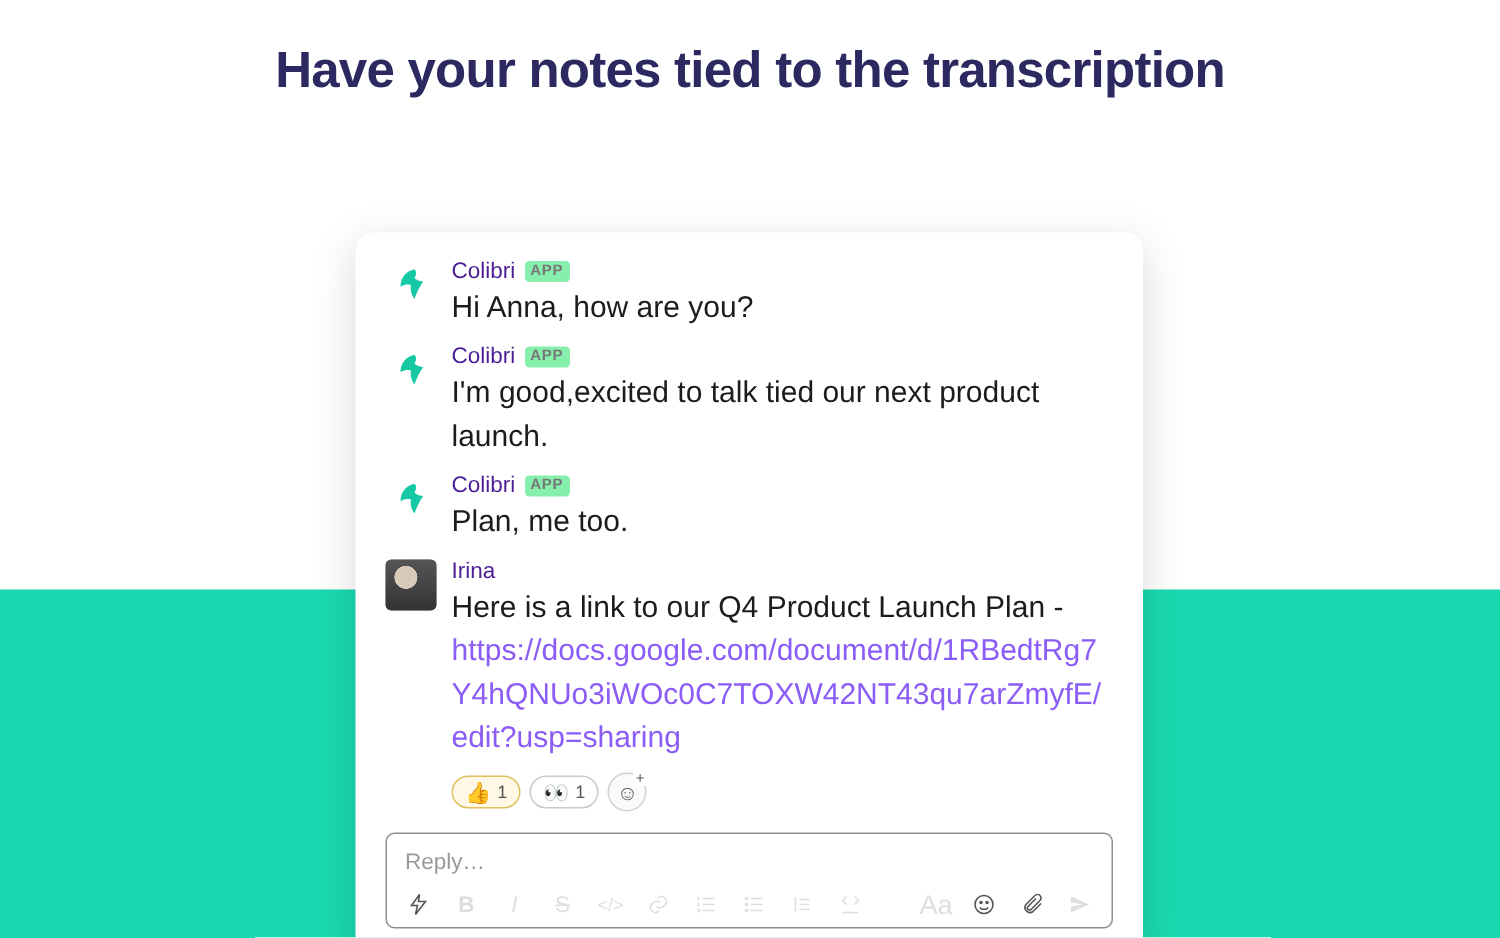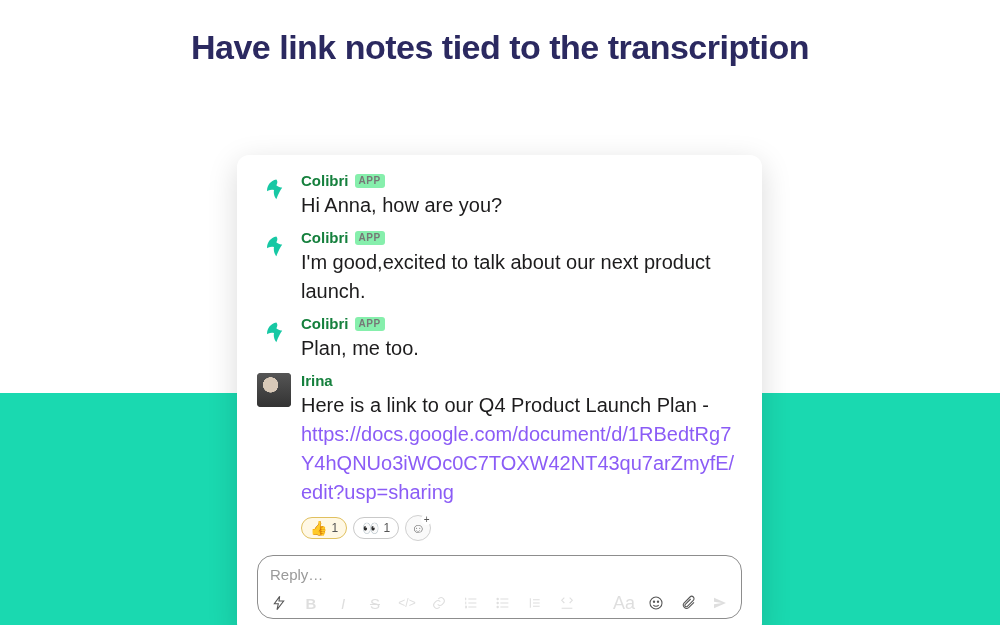--- a/index.html
+++ b/index.html
@@ -11,46 +11,46 @@
     position: absolute; left: 237px; top: 155px; width: 525px;
     background: #fff; border-radius: 12px; box-shadow: 0 8px 30px rgba(0,0,0,0.15);
     padding: 18px 20px 16px 20px;
   }
   .msg { display: flex; gap: 10px; margin-bottom: 10px; }
   .avatar { width: 34px; height: 34px; border-radius: 4px; flex-shrink: 0; display:flex; align-items:center; justify-content:center; }
   .avatar svg { width: 28px; height: 28px; }
   .avatar.photo { background: linear-gradient(135deg,#6a6a6a,#3a3a3a); position: relative; overflow:hidden; }
   .avatar.photo::before { content:""; position:absolute; inset:0; background: radial-gradient(circle at 40% 35%, #d8c9b8 0 25%, transparent 26%), linear-gradient(#555,#333); }
   .nameline { display:flex; align-items:center; gap:6px; line-height:1; }
-  .author { font-weight: 700; font-size: 15px; color:#15803d; }
+  .author { font-weight: 400; font-size: 15px; color:#4c1d95; }
   .app-badge { background:#86efac; color:#777; font-size:10px; font-weight:700; padding:2px 4px; border-radius:3px; letter-spacing:0.5px; }
   .body { font-size:20px; color:#1d1c1d; line-height:1.45; margin-top:3px; word-break: break-word; }
   .body a { color:#8b5cf6; text-decoration:none; }
   .reactions { display:flex; gap:6px; margin-top:8px; margin-left:44px; align-items:center; }
   .react { display:flex; align-items:center; gap:4px; border:1px solid #e0c05f; background:#fff8e5; border-radius:12px; padding:2px 8px; font-size:12px; color:#555; cursor:pointer; }
   .react.alt { border-color:#c9c9c9; background:#fff; }
   .react .emo { font-size:14px; }
   .add-react { width:26px; height:26px; border-radius:50%; border:1px solid #d0d0d0; display:flex; align-items:center; justify-content:center; font-size:14px; color:#666; background:#fafafa; cursor:pointer; position:relative;}
   .add-react::after { content:"+"; position:absolute; top:-2px; right:-2px; font-size:10px; background:#fff; border-radius:50%; width:11px; height:11px; line-height:11px; text-align:center; color:#555;}
-  .composer { border:1px solid #8d8d8d; border-radius:16px; margin-top:14px; padding:10px 12px 6px; }
+  .composer { border:1px solid #8d8d8d; border-radius:6px; margin-top:14px; padding:10px 12px 6px; }
   .composer input { border:none; outline:none; width:100%; font-size:15px; color:#666; background:transparent; }
   .composer input::placeholder { color:#9a9a9a; }
   .toolbar { display:flex; align-items:center; gap:14px; margin-top:10px; color:#b8b8b8; }
   .toolbar .spacer { flex:1; }
   .tb { width:18px; height:18px; display:flex; align-items:center; justify-content:center; font-size:15px; }
   .tb.faint { opacity:.45; }
   .tb.dark { color:#555; opacity:1; }
   .tb svg { width:16px; height:16px; stroke:currentColor; fill:none; stroke-width:1.6; }
 </style>
 </head>
 <body>
 
 <div class="stage">
   <div class="teal-bg"></div>
-  <h1 class="headline">Have link notes tied to the transcription</h1>
+  <h1 class="headline">Have your notes tied to the transcription</h1>
 
   <div class="card">
 
     <div class="msg">
       <div class="avatar">
         <svg viewBox="0 0 24 24">
             <path d="M14 3 C9 4 6 8 6 13 C6 13 9 11 12 12 C12 12 11 16 14 20 C14 20 16 14 19 10 C19 10 16 10 14 8 C14 8 16 5 14 3 Z" fill="#17c8a4"></path>
           </svg>
       </div>
       <div style="flex:1">
@@ -66,21 +66,21 @@
       <div class="avatar">
         <svg viewBox="0 0 24 24">
             <path d="M14 3 C9 4 6 8 6 13 C6 13 9 11 12 12 C12 12 11 16 14 20 C14 20 16 14 19 10 C19 10 16 10 14 8 C14 8 16 5 14 3 Z" fill="#17c8a4"></path>
           </svg>
       </div>
       <div style="flex:1">
         <div class="nameline">
           <span class="author">Colibri</span>
           <span class="app-badge">APP</span>
         </div>
-        <div class="body">I'm good,excited to talk about our next product launch.</div>
+        <div class="body">I'm good,excited to talk tied our next product launch.</div>
       </div>
     </div>
 
     <div class="msg">
       <div class="avatar">
         <svg viewBox="0 0 24 24">
             <path d="M14 3 C9 4 6 8 6 13 C6 13 9 11 12 12 C12 12 11 16 14 20 C14 20 16 14 19 10 C19 10 16 10 14 8 C14 8 16 5 14 3 Z" fill="#17c8a4"></path>
           </svg>
       </div>
       <div style="flex:1">

